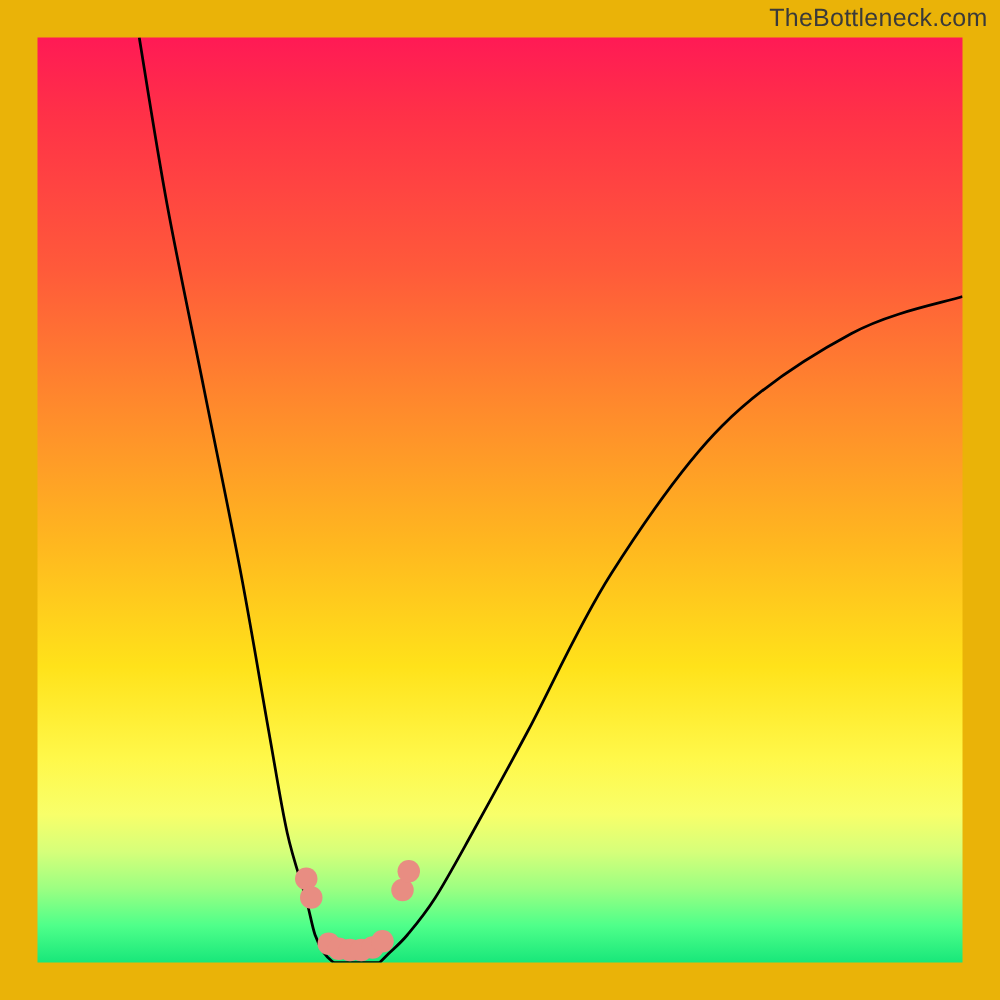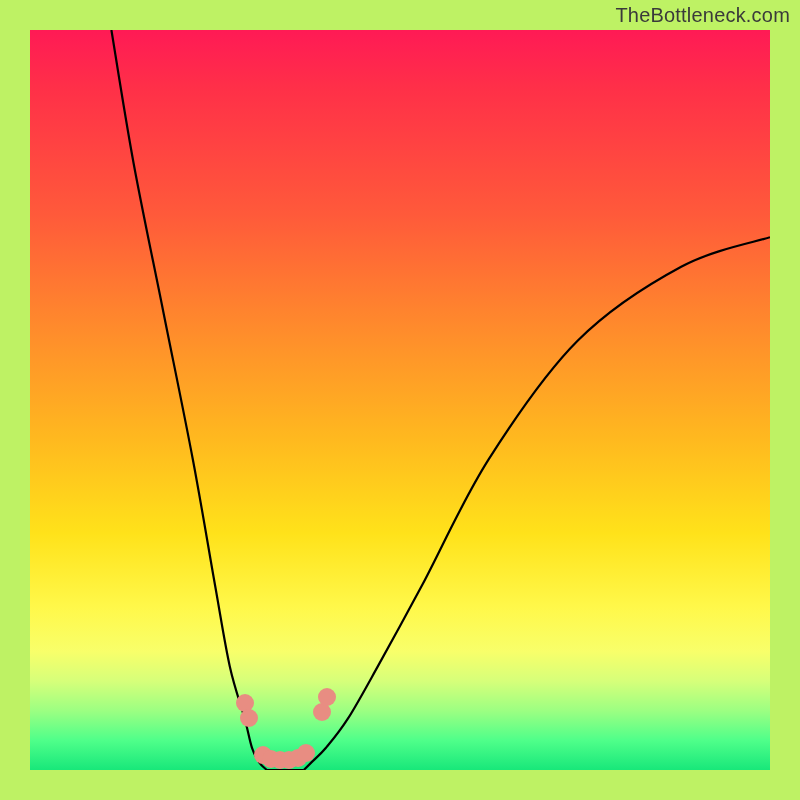--- a/index.html
+++ b/index.html
@@ -10,21 +10,21 @@
     background: #000;
     overflow: hidden;
     font-family: Arial, Helvetica, sans-serif;
   }
   .frame {
     position: absolute;
     left: 0;
     top: 0;
     width: 800px;
     height: 800px;
-    background: #bef264;
+    background: #eab308;
   }
   .plot {
     position: absolute;
     left: 30px;
     top: 30px;
     width: 740px;
     height: 740px;
     
     background: linear-gradient(
       to bottom,

